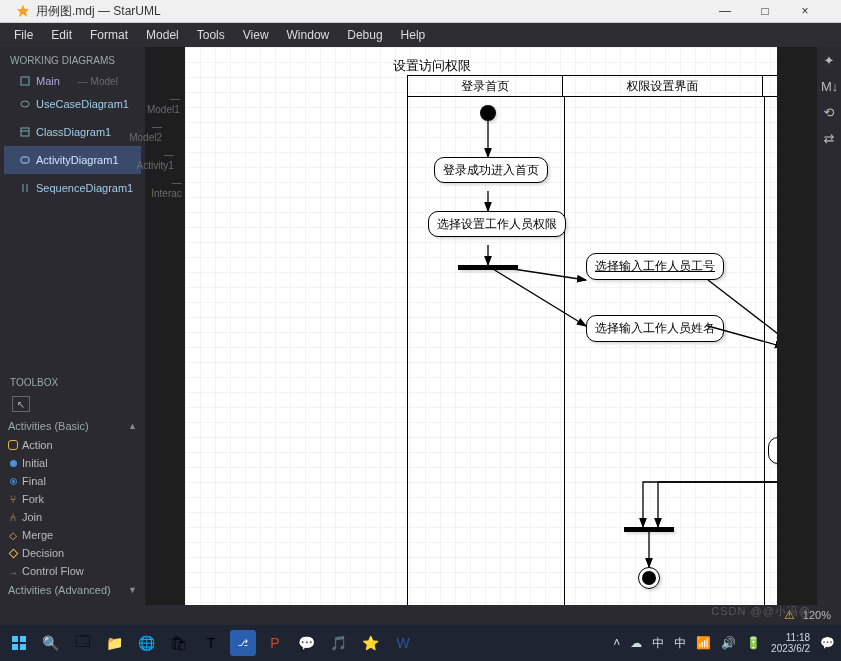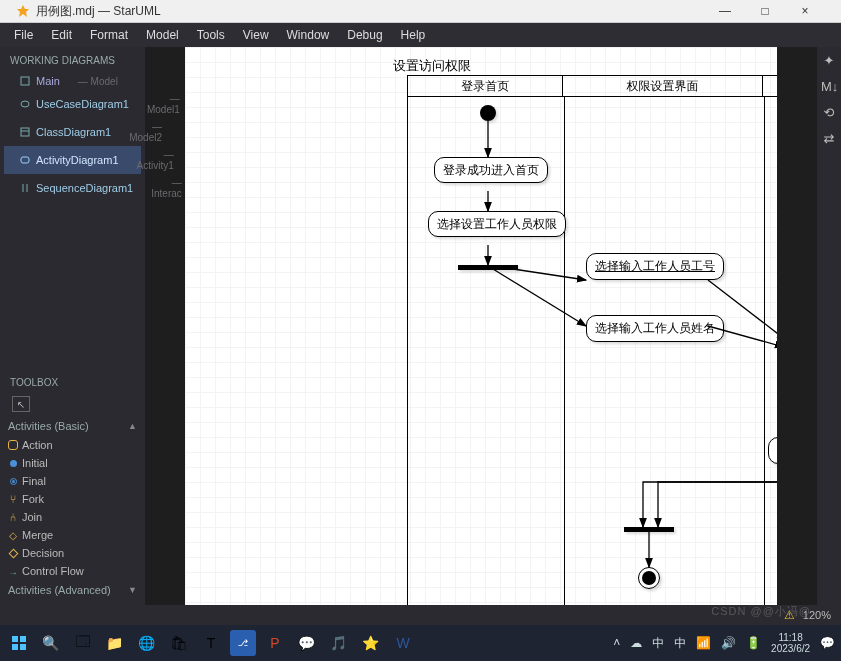--- a/index.html
+++ b/index.html
@@ -79,21 +79,21 @@
   
   .statusbar { position:absolute; bottom:36px; left:0; right:0; height:20px; background:#2a2a30; color:#bbb; font-size:11px; display:flex; align-items:center; justify-content:flex-end; padding:0 10px; gap:8px;}
   .warn { color:#f4c430; font-size:12px;}
 
   
   .taskbar { position:absolute; bottom:0; left:0; right:0; height:36px; background:#1f2433; display:flex; align-items:center; padding:0 6px; }
   .tb-left { display:flex; gap:6px; align-items:center; }
   .tb-item { width:26px; height:26px; border-radius:3px; display:flex; align-items:center; justify-content:center; font-size:14px; }
   .tb-right { margin-left:auto; display:flex; align-items:center; gap:10px; color:#cdd; font-size:10px;}
   .tray-icon { font-size:12px; color:#cdd;}
-  .clock { text-align:center; line-height:1.1;}
+  .clock { text-align:right; line-height:1.1;}
 
   .watermark { position:absolute; right:30px; bottom:42px; color:rgba(120,120,120,0.6); font-size:11px; letter-spacing:1px;}
 </style>
 </head>
 <body>
 
 <div class="titlebar">
   <span class="tb-icon">
     <svg width="14" height="14">
         <polygon points="7,1 9,5 13,5 10,8 11,13 7,10 3,13 4,8 1,5 5,5" fill="#f4a321"></polygon>

